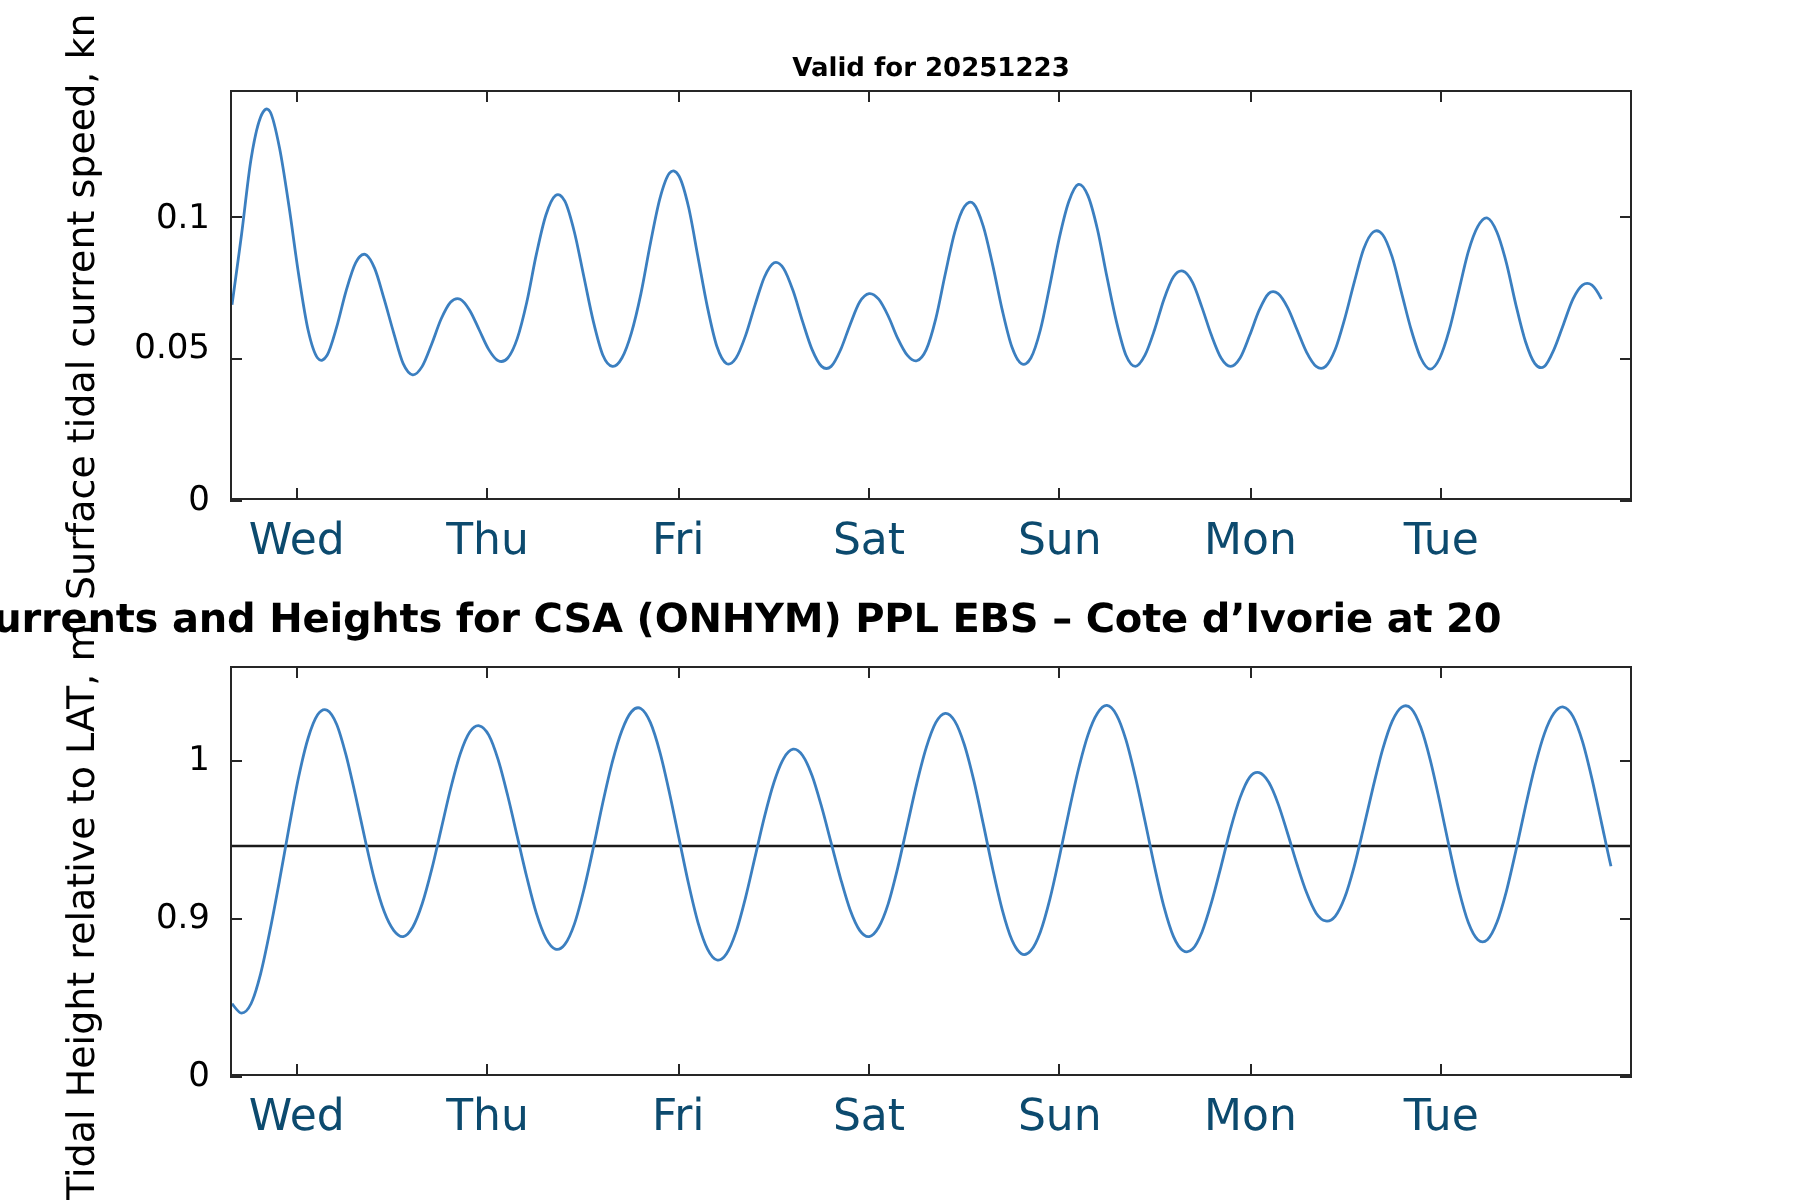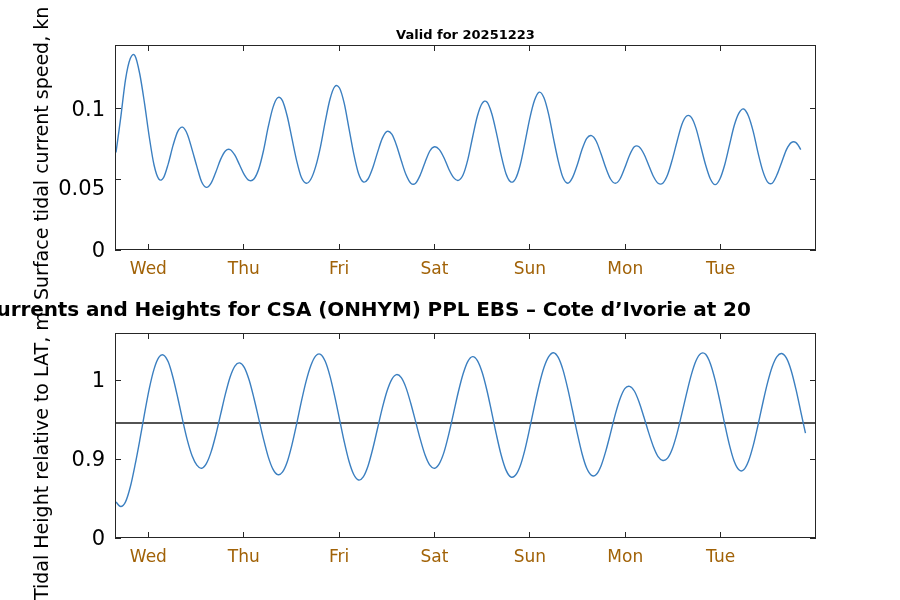--- a/index.html
+++ b/index.html
@@ -34,25 +34,25 @@
   }
   #title-top{left:115px;top:27px;}
 
   
   .tick{position:absolute;background:#262626;}
   .tick.x{width:1.2px;height:6px;}
   .tick.y{height:1.2px;width:6px;}
 
   
   .xlab{
-    position:absolute;font-size:17px;color:#a16207;
+    position:absolute;font-size:22px;color:#0c4a6e;
     text-align:right;white-space:nowrap;transform:translateX(-50%);
   }
   .ylab{
-    position:absolute;font-size:21px;color:#000;
+    position:absolute;font-size:17px;color:#000;
     text-align:right;white-space:nowrap;transform:translateY(-50%);
   }
 
   
   .ytitle{
     position:absolute;
     font-size:19px;color:#000;white-space:nowrap;
     transform-origin:0 0;transform:rotate(-90deg);
   }
   #ytitle-top   {left:30px; top:300px;}
@@ -108,21 +108,21 @@
       <div class="tick x" style="left: 624.652px; top: 45px;"></div>
       <div class="xlab" style="left: 625.252px; top: 258px;">Mon</div>
       <div class="tick x" style="left: 720.026px; top: 244px;"></div>
       <div class="tick x" style="left: 720.026px; top: 45px;"></div>
       <div class="xlab" style="left: 720.626px; top: 258px;">Tue</div>
       <div class="tick y" style="left: 115px; top: 249.4px;"></div>
       <div class="tick y" style="left: 810px; top: 249.4px;"></div>
       <div class="ylab" style="left: 53px; width: 52px; top: 250px;">0</div>
       <div class="tick y" style="left: 115px; top: 178.71px;"></div>
       <div class="tick y" style="left: 810px; top: 178.71px;"></div>
-      <div class="ylab" style="left: 53px; width: 52px; top: 188px;">0.05</div>
+      <div class="ylab" style="left: 53px; width: 52px; top: 174px;">0.05</div>
       <div class="tick y" style="left: 115px; top: 108.021px;"></div>
       <div class="tick y" style="left: 810px; top: 108.021px;"></div>
       <div class="ylab" style="left: 53px; width: 52px; top: 108.621px;">0.1</div>
       <div class="tick x" style="left: 147.781px; top: 532px;"></div>
       <div class="tick x" style="left: 147.781px; top: 333px;"></div>
       <div class="xlab" style="left: 148.381px; top: 546px;">Wed</div>
       <div class="tick x" style="left: 243.155px; top: 532px;"></div>
       <div class="tick x" style="left: 243.155px; top: 333px;"></div>
       <div class="xlab" style="left: 243.755px; top: 546px;">Thu</div>
       <div class="tick x" style="left: 338.529px; top: 532px;"></div>

